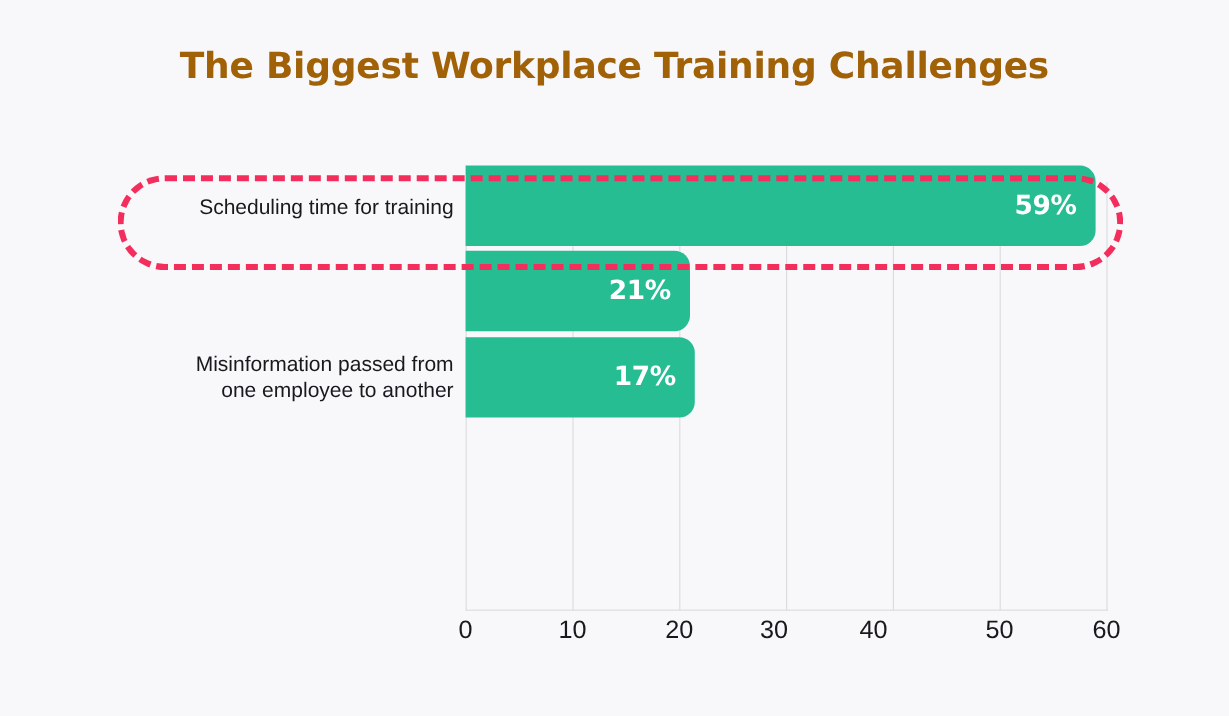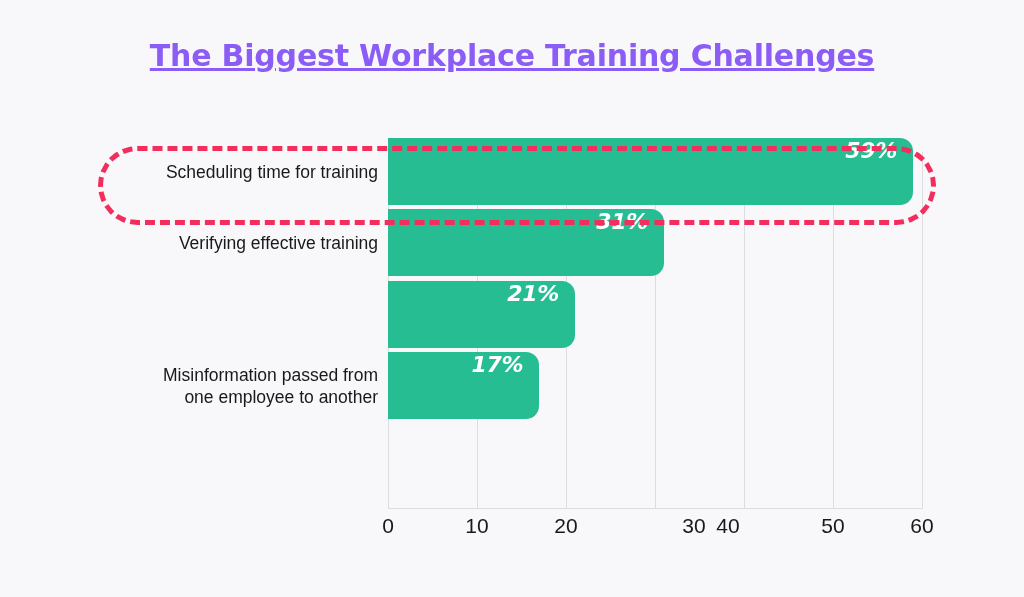--- a/index.html
+++ b/index.html
@@ -107,22 +107,22 @@
     width: 534px;
   }
   .bar {
     position: absolute;
     left: 0;
     top: 2px;
     height: 67px;
     background: #27bd93;
     border-radius: 0 13px 13px 0;
     display: flex;
+    align-items: center;
     justify-content: flex-end;
-    font-style: italic;
   }
   .bar-value {
     color: #ffffff;
     font-size: 22px;
     font-weight: bold;
     padding-right: 16px;
     font-family: "DejaVu Sans", sans-serif;
     letter-spacing: -0.3px;
   }
   
@@ -136,21 +136,21 @@
     border-radius: 42px;
     box-sizing: border-box;
     pointer-events: none;
   }
 </style>
 </head>
 <body style="background: rgb(248, 248, 251);">
 
 <div class="page" style="background: rgb(248, 248, 251);">
 
-  <div class="chart-title" style="color: #8b5cf6; text-decoration: underline;">The Biggest Workplace Training Challenges</div>
+  <div class="chart-title" style="color: #a16207;">The Biggest Workplace Training Challenges</div>
 
   <div class="plot">
 
     <div class="gridlines">
         <div class="gridline" style="left: 0px;"></div>
         <div class="gridline" style="left: 89px;"></div>
         <div class="gridline" style="left: 178px;"></div>
         <div class="gridline" style="left: 267px;"></div>
         <div class="gridline" style="left: 356px;"></div>
         <div class="gridline" style="left: 445px;"></div>
@@ -158,54 +158,46 @@
       </div>
 
     <div class="axis-base"></div>
 
     <div class="rows">
         <div class="row">
           <div class="cat-label">Scheduling time for training</div>
           <div class="bar-track">
             <div class="bar" style="width: 525.1px; background: rgb(39, 189, 147);">
               <span class="bar-value">59%</span>
-            </div>
-          </div>
-        </div>
-        <div class="row">
-          <div class="cat-label">Verifying effective training</div>
-          <div class="bar-track">
-            <div class="bar" style="width: 275.9px; background: rgb(39, 189, 147);">
-              <span class="bar-value">31%</span>
             </div>
           </div>
         </div>
         <div class="row">
           <div class="bar-track">
             <div class="bar" style="width: 187px; background: rgb(39, 189, 147);">
               <span class="bar-value">21%</span>
             </div>
           </div>
         </div>
         <div class="row">
           <div class="cat-label">Misinformation passed from
 one employee to another</div>
           <div class="bar-track">
-            <div class="bar" style="width: 151.3px; background: rgb(39, 189, 147);">
+            <div class="bar" style="width: 151.3px; background: rgb(39, 189, 147); padding-left: 40px;">
               <span class="bar-value">17%</span>
             </div>
           </div>
         </div>
       </div>
 
     <div class="ticks">
         <div class="tick-label" style="left: 388px;">0</div>
         <div class="tick-label" style="left: 477px;">10</div>
         <div class="tick-label" style="left: 566px;">20</div>
-        <div class="tick-label" style="left: 694px;">30</div>
+        <div class="tick-label" style="left: 645px;">30</div>
         <div class="tick-label" style="left: 728px;">40</div>
         <div class="tick-label" style="left: 833px;">50</div>
         <div class="tick-label" style="left: 922px;">60</div>
       </div>
 
     <div class="highlight-box" style="border-color: rgb(243, 46, 93);"></div>
 
   </div>
 </div>
 

